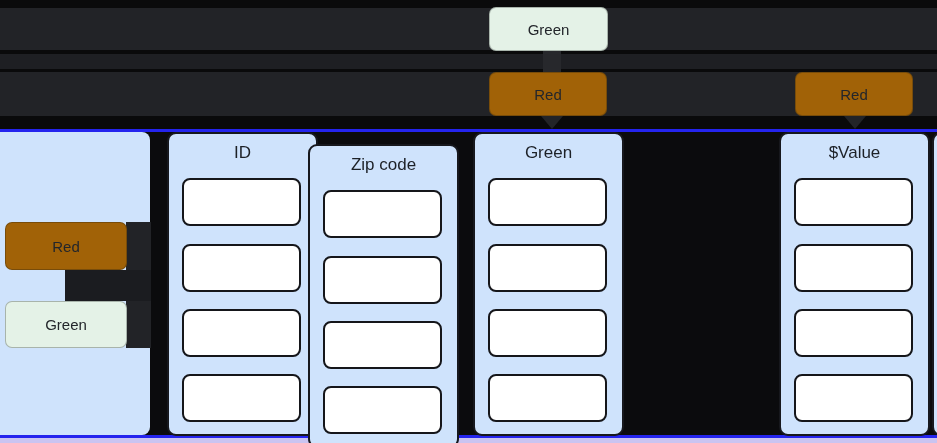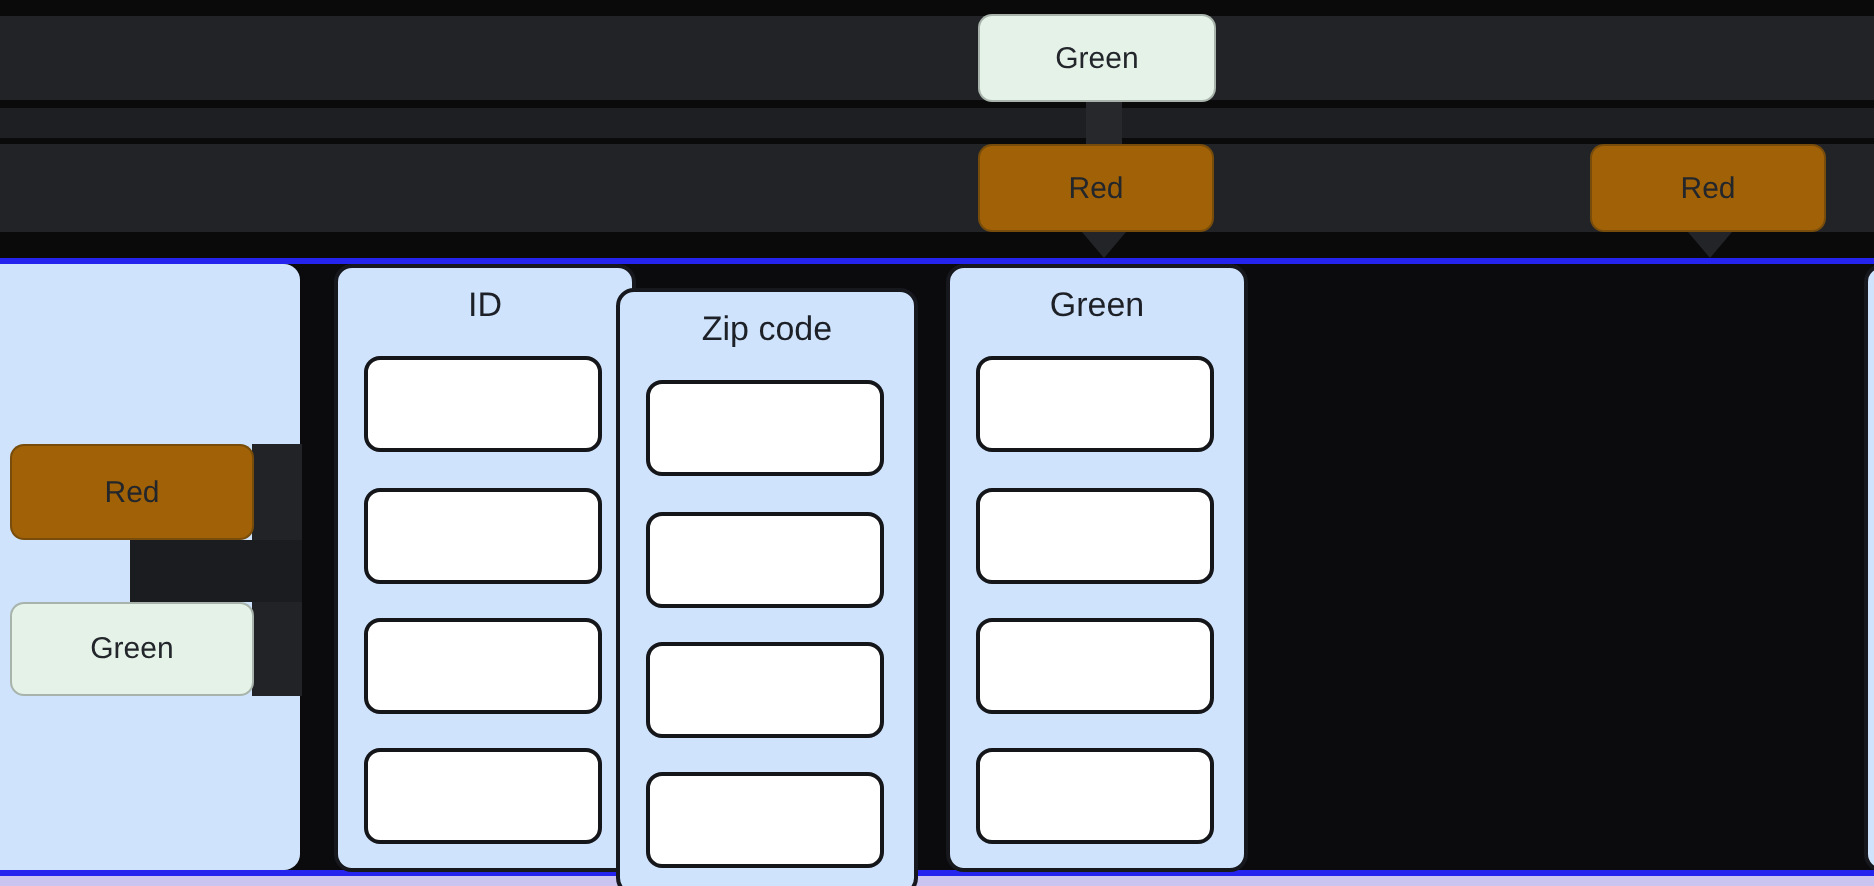--- a/index.html
+++ b/index.html
@@ -120,16 +120,23 @@
 
   <div class="col" id="col-2">
     <div class="col-header">Green</div>
     <div class="cellbox row-0"></div>
     <div class="cellbox row-1"></div>
     <div class="cellbox row-2"></div>
     <div class="cellbox row-3"></div>
   </div>
 
 
+  <div class="col" id="col-4">
+    <div class="col-header">$Value</div>
+    <div class="cellbox row-0"></div>
+    <div class="cellbox row-1"></div>
+    <div class="cellbox row-2"></div>
+    <div class="cellbox row-3"></div>
+  </div>
 
   <div class="col" id="col-partial"></div>
 
 </div>
 
 </body></html>

